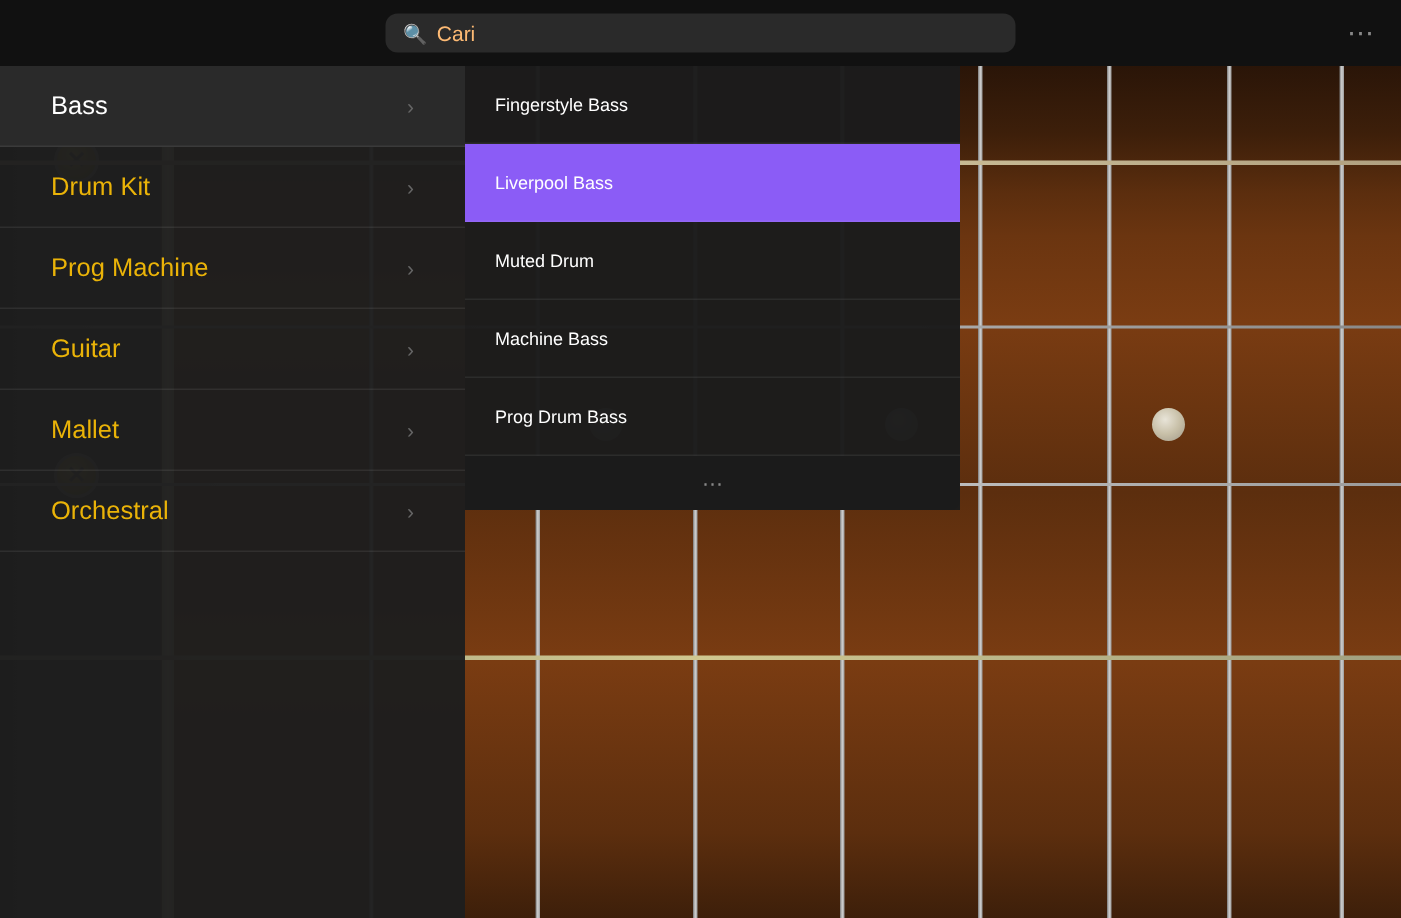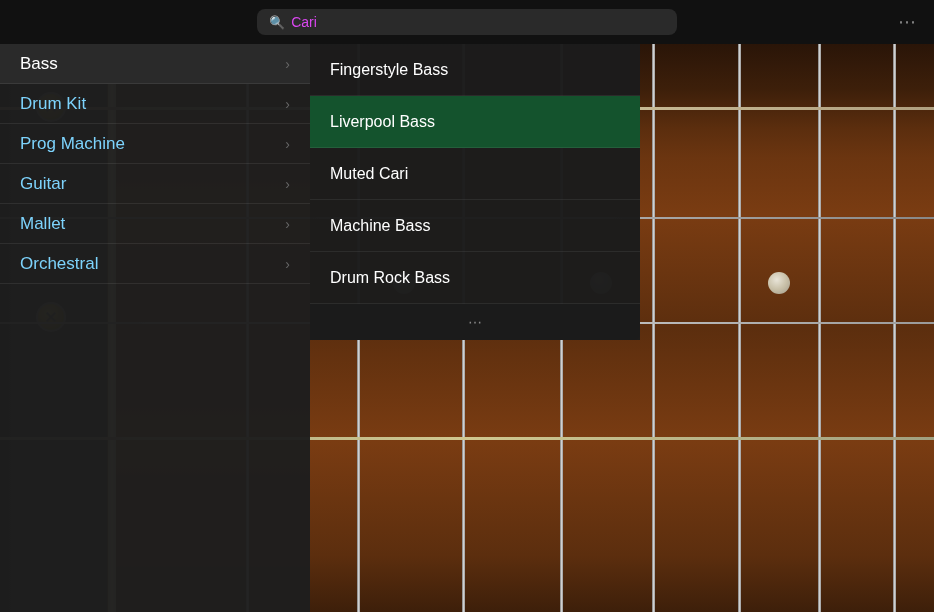--- a/index.html
+++ b/index.html
@@ -30,21 +30,21 @@
       align-items: center;
       padding: 5px 12px;
       width: 420px;
       gap: 6px;
     }
     #search-icon-unicode {
       color: #888;
       font-size: 13px;
     }
     #search-input-display {
-      color: #d946ef;
+      color: #fdba74;
       font-size: 14px;
       flex: 1;
     }
     #menu-dots {
       position: absolute;
       right: 16px;
       color: #888;
       font-size: 18px;
       letter-spacing: 2px;
     }
@@ -164,31 +164,31 @@
       width: 310px;
       height: 568px;
       background: rgba(30,30,30,0.97);
       z-index: 50;
     }
 
     .sidebar-item {
       display: flex;
       align-items: center;
       justify-content: space-between;
-      padding: 0 20px;
-      height: 40px;
+      padding: 0 34px;
+      height: 54px;
       border-bottom: 1px solid rgba(255,255,255,0.08);
       cursor: pointer;
       gap: 16px;
     }
     .sidebar-item.active {
       background: #2a2a2a;
     }
     .sidebar-item-label {
-      color: #7dd3fc;
+      color: #eab308;
       font-size: 17px;
       font-weight: 400;
     }
     .sidebar-item.active .sidebar-item-label {
       color: #fff;
     }
     .chevron {
       color: #666;
       font-size: 14px;
     }
@@ -206,25 +206,25 @@
 
     .submenu-item {
       display: flex;
       align-items: center;
       padding: 0 20px;
       height: 52px;
       border-bottom: 1px solid rgba(255,255,255,0.07);
       cursor: pointer;
     }
     .submenu-item.selected {
-      background: #14532d;
+      background: #8b5cf6;
     }
     .submenu-item-label {
       color: #fff;
-      font-size: 16px;
+      font-size: 12px;
       font-weight: 400;
     }
     .submenu-item.selected .submenu-item-label {
       color: #fff;
       font-weight: 500;
     }
 
     
     .submenu-scroll-indicator {
       display: flex;
@@ -310,24 +310,24 @@
 </div>
 
 <div id="submenu">
   <div class="submenu-item">
     <span class="submenu-item-label">Fingerstyle Bass</span>
   </div>
   <div class="submenu-item selected">
     <span class="submenu-item-label">Liverpool Bass</span>
   </div>
   <div class="submenu-item">
-    <span class="submenu-item-label">Muted Cari</span>
+    <span class="submenu-item-label">Muted Drum</span>
   </div>
   <div class="submenu-item">
     <span class="submenu-item-label">Machine Bass</span>
   </div>
   <div class="submenu-item">
-    <span class="submenu-item-label">Drum Rock Bass</span>
+    <span class="submenu-item-label">Prog Drum Bass</span>
   </div>
   <div class="submenu-scroll-indicator">
     <span class="scroll-dots">⋯</span>
   </div>
 </div>
 
 </body></html>

